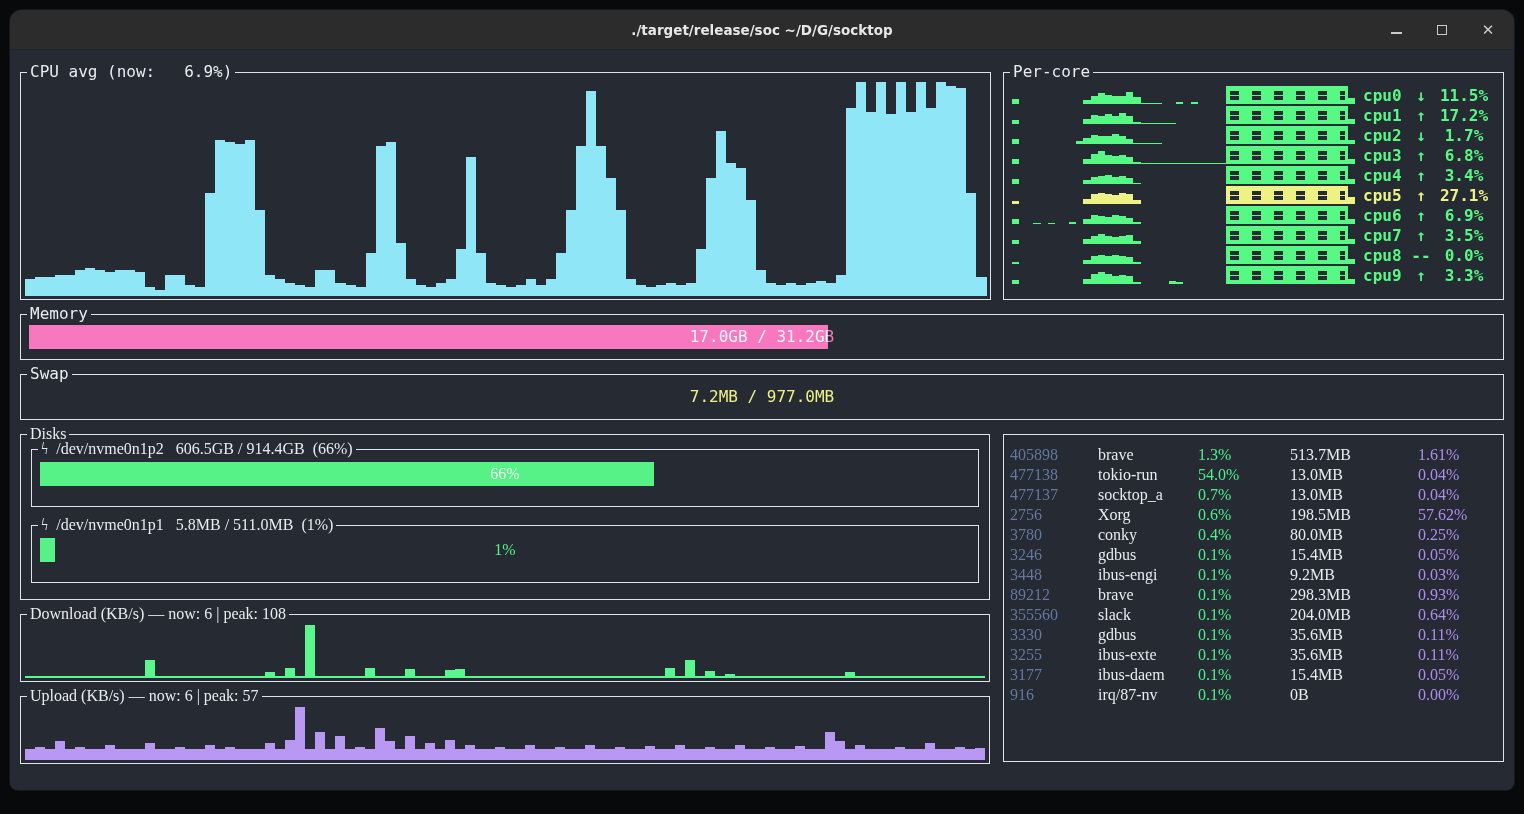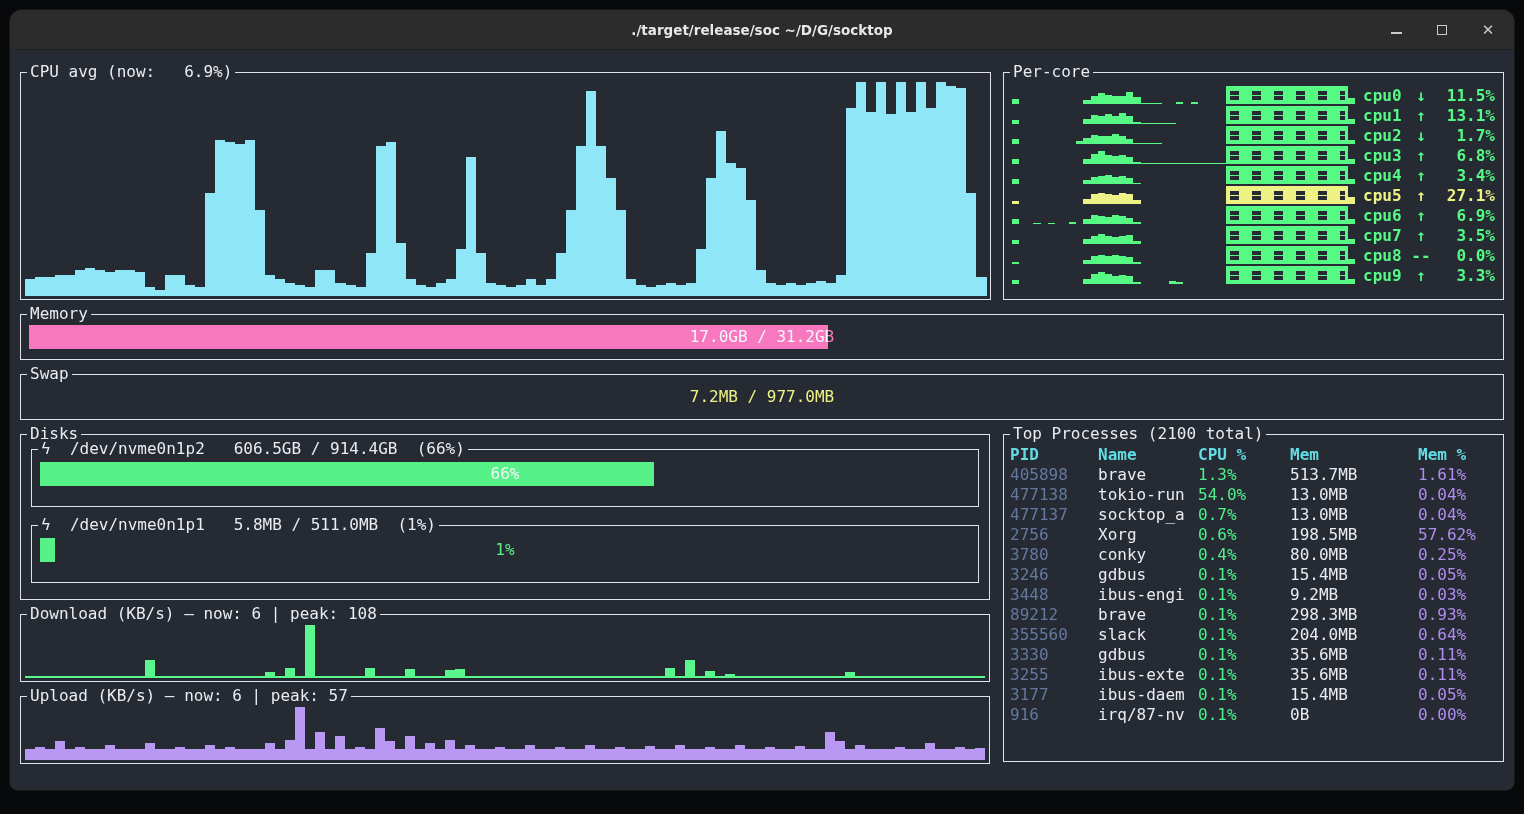--- a/index.html
+++ b/index.html
@@ -43,30 +43,30 @@
   .spark.yellow .bar { background:#eef285; }
   .spark::before, .spark::after { content:''; position:absolute; left:63.5%; width:33.5%; height:4px;
     background:repeating-linear-gradient(90deg,#252a33 0 9px,transparent 9px 22px); }
   .spark::before { top:26%; }
   .spark::after  { top:56%; }
   .core-label { display:flex; width:132px; font-weight:bold; }
   .core-label.green { color:#57f985; }
   .core-label.yellow { color:#eef285; }
   .cname { width:46px; }
   .carrow { width:24px; text-align:center; }
-  .cpct { flex:1; text-align:right; }
+  .cpct { flex:1; text-align:center; }
 
   .gauge-box { height:46px; margin-top:14px; }
   .gauge { position:relative; height:24px; margin:10px 8px 0 8px; line-height:24px; }
   .gauge-fill { position:absolute; left:0; top:0; bottom:0; }
   .gauge-label { position:absolute; left:0; top:0; bottom:0; width:100%; text-align:center; }
   .gauge-clip { position:absolute; left:0; top:0; bottom:0; overflow:hidden; }
   .gauge-clip .gauge-label { position:relative; display:block; }
 
-  .grid-bottom { display:grid; grid-template-columns:1fr 501px; gap:13px; margin-top:14px; }
+  .grid-bottom { display:grid; grid-template-columns:1fr 501px; gap:13px; margin-top:14px;font-family:Liberation Serif, serif; }
   #disks-box { height:166px; }
   .disk-box { position:relative; border:1px solid #dfe3e9; margin:14px 10px 0 10px; height:58px; }
   .disk-box:last-child { margin-top:18px; }
   .disk-title { position:absolute; top:-11px; left:6px; background:#252a33; padding:0 3px; white-space:pre; line-height:20px; }
   .disk-box .gauge { margin:12px 8px 0 8px; }
 
   .net-box { height:68px; margin-top:14px; }
   .net-chart { position:absolute; left:4px; right:4px; top:10px; bottom:3px; display:flex; align-items:flex-end; }
   .net-chart .bar { flex:1; }
   #download-box .bar { background:#5af78e; min-height:2px; }
@@ -318,21 +318,21 @@
                   <div class="bar" style="height: 100%;"></div>
                   <div class="bar" style="height: 100%;"></div>
                   <div class="bar" style="height: 100%;"></div>
                   <div class="bar" style="height: 100%;"></div>
                   <div class="bar" style="height: 100%;"></div>
                   <div class="bar" style="height: 30%;"></div>
                 </div>
                 <div class="core-label green">
                   <span class="cname">cpu1</span>
                   <span class="carrow">↑</span>
-                  <span class="cpct">13.1%</span>
+                  <span class="cpct">17.2%</span>
                 </div>
               </div>
               <div class="core-row">
                 <div class="spark green">
                   <div class="bar" style="height: 28%;"></div>
                   <div class="bar" style="height: 0%;"></div>
                   <div class="bar" style="height: 0%;"></div>
                   <div class="bar" style="height: 0%;"></div>
                   <div class="bar" style="height: 0%;"></div>
                   <div class="bar" style="height: 0%;"></div>
@@ -1032,23 +1032,21 @@
                 <div class="bar" style="height: 21.0526%; background: rgb(185, 152, 243);"></div>
                 <div class="bar" style="height: 21.0526%; background: rgb(185, 152, 243);"></div>
                 <div class="bar" style="height: 24.5614%; background: rgb(185, 152, 243);"></div>
                 <div class="bar" style="height: 21.0526%; background: rgb(185, 152, 243);"></div>
                 <div class="bar" style="height: 22.807%; background: rgb(185, 152, 243);"></div>
               </div>
           </div>
         </div>
 
         <div class="box" id="proc-box">
-          <span class="box-title">Top Processes (2100 total)</span>
           <div id="proc-table">
-              <div class="proc-row proc-head"><span>PID</span><span>Name</span><span>CPU %</span><span>Mem</span><span>Mem %</span></div>
               <div class="proc-row"><span class="c-pid">405898</span><span class="c-name">brave</span><span class="c-cpu">1.3%</span><span class="c-mem">513.7MB</span><span class="c-mempct">1.61%</span></div>
               <div class="proc-row"><span class="c-pid">477138</span><span class="c-name">tokio-run</span><span class="c-cpu">54.0%</span><span class="c-mem">13.0MB</span><span class="c-mempct">0.04%</span></div>
               <div class="proc-row"><span class="c-pid">477137</span><span class="c-name">socktop_a</span><span class="c-cpu">0.7%</span><span class="c-mem">13.0MB</span><span class="c-mempct">0.04%</span></div>
               <div class="proc-row"><span class="c-pid">2756</span><span class="c-name">Xorg</span><span class="c-cpu">0.6%</span><span class="c-mem">198.5MB</span><span class="c-mempct">57.62%</span></div>
               <div class="proc-row"><span class="c-pid">3780</span><span class="c-name">conky</span><span class="c-cpu">0.4%</span><span class="c-mem">80.0MB</span><span class="c-mempct">0.25%</span></div>
               <div class="proc-row"><span class="c-pid">3246</span><span class="c-name">gdbus</span><span class="c-cpu">0.1%</span><span class="c-mem">15.4MB</span><span class="c-mempct">0.05%</span></div>
               <div class="proc-row"><span class="c-pid">3448</span><span class="c-name">ibus-engi</span><span class="c-cpu">0.1%</span><span class="c-mem">9.2MB</span><span class="c-mempct">0.03%</span></div>
               <div class="proc-row"><span class="c-pid">89212</span><span class="c-name">brave</span><span class="c-cpu">0.1%</span><span class="c-mem">298.3MB</span><span class="c-mempct">0.93%</span></div>
               <div class="proc-row"><span class="c-pid">355560</span><span class="c-name">slack</span><span class="c-cpu">0.1%</span><span class="c-mem">204.0MB</span><span class="c-mempct">0.64%</span></div>
               <div class="proc-row"><span class="c-pid">3330</span><span class="c-name">gdbus</span><span class="c-cpu">0.1%</span><span class="c-mem">35.6MB</span><span class="c-mempct">0.11%</span></div>

